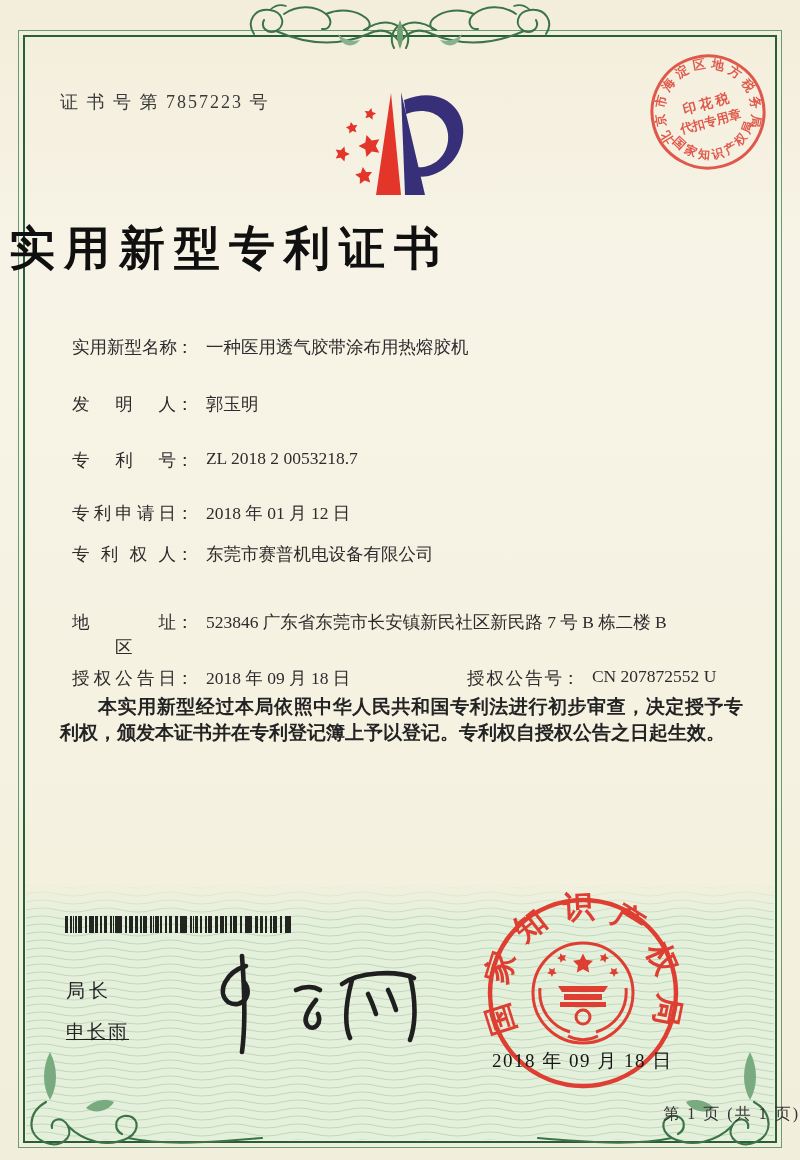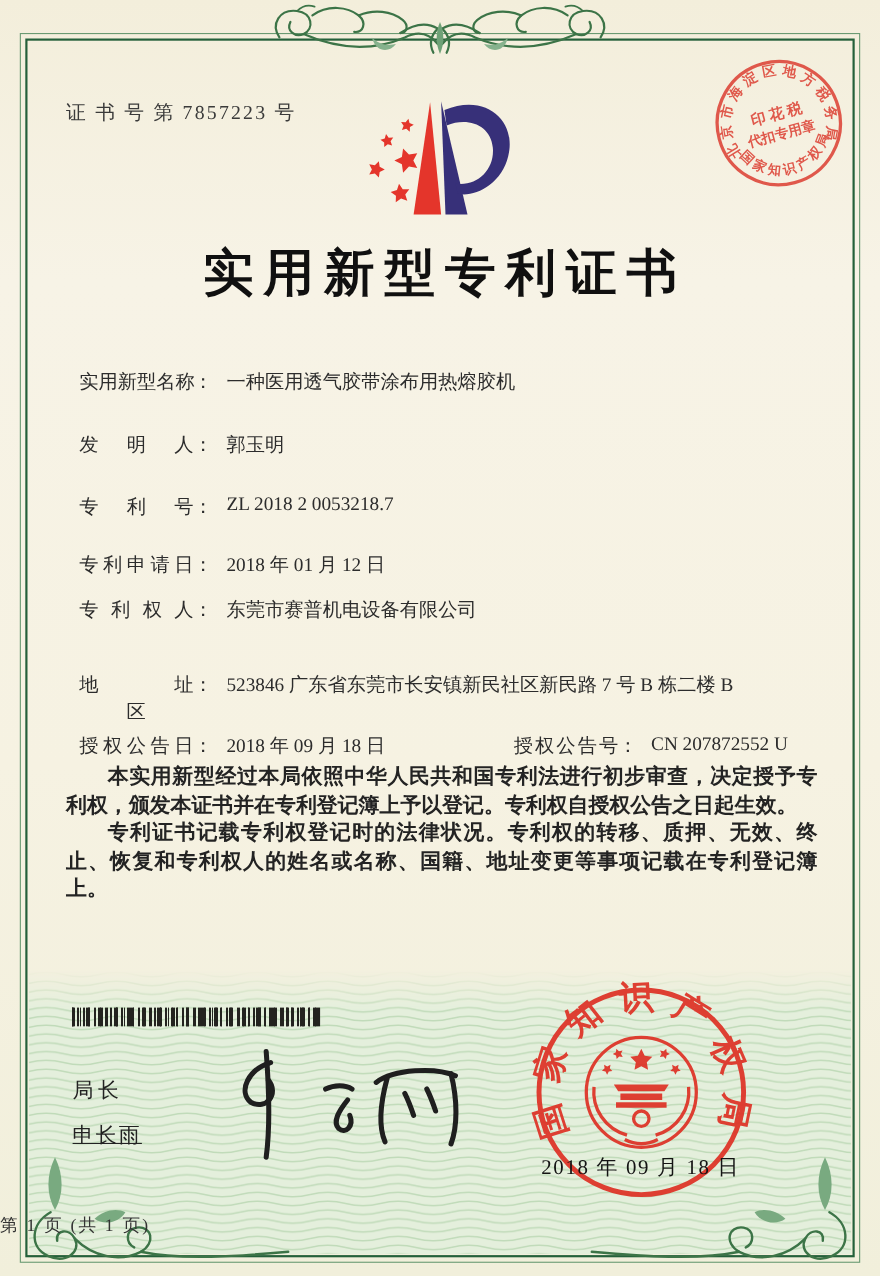--- a/index.html
+++ b/index.html
@@ -22,21 +22,21 @@
   .top-ornament{position:absolute;left:240px;top:0;}
   .corner-orn{position:absolute;top:1050px;}
   .corner-orn.left{left:16px;}
   .corner-orn.right{right:16px;transform:scaleX(-1);}
 
   
   .cert-number{position:absolute;left:60px;top:90px;font-size:18px;color:#3a3a3a;
                letter-spacing:2px;}
   .tax-seal{position:absolute;left:640px;top:44px;opacity:.88;}
   .cnipa-logo{position:absolute;left:330px;top:84px;}
-  .doc-title{position:absolute;left:0;right:0;top:218px;text-align:center;
+  .doc-title{position:absolute;left:0;right:0;top:218px;text-align:left;
              font-size:46px;font-weight:700;color:#101010;letter-spacing:9px;
              text-indent:9px;}
 
   
   .fields{position:absolute;left:60px;right:55px;top:333px;font-size:17.5px;color:#2c2c2c;}
   .frow{position:absolute;left:0;right:0;white-space:nowrap;}
   .flabel{display:inline-block;width:104px;text-align:justify;text-align-last:justify;
           vertical-align:top;margin-left:12px;}
   .flabel.small{width:95px;}
   .fcolon{display:inline-block;vertical-align:top;}
@@ -62,21 +62,21 @@
   .officer-name{position:absolute;left:66px;top:1019px;font-size:19px;color:#222;
                 letter-spacing:2px;text-decoration:underline;}
   .signature{position:absolute;left:200px;top:952px;}
 
   
   .grant-seal{position:absolute;left:478px;top:888px;opacity:.93;}
   .seal-date{position:absolute;left:492px;top:1048px;font-size:19px;color:#141414;
              letter-spacing:1.5px;}
 
   
-  .page-footer{position:absolute;left:0;right:0;top:1104px;text-align:left;
+  .page-footer{position:absolute;left:0;right:0;top:1104px;text-align:right;
                font-size:16px;color:#333;letter-spacing:2px;}
 </style>
 </head>
 <body>
 
 <div id="page">
 
   <div class="green-zone">
     <svg width="748" height="258">
       <defs>
@@ -224,21 +224,20 @@
       <span class="fvalue">2018 年 09 月 18 日</span>
       <span class="grant-no-pair">
         <span class="flabel small">授权公告号</span><span class="fcolon">：</span>
         <span class="fvalue">CN 207872552 U</span>
       </span>
     </div>
   </div>
 
   <div class="body-text">
     <p>本实用新型经过本局依照中华人民共和国专利法进行初步审查，决定授予专利权，颁发本证书并在专利登记簿上予以登记。专利权自授权公告之日起生效。</p>
-    <p>专利证书记载专利权登记时的法律状况。专利权的转移、质押、无效、终止、恢复和专利权人的姓名或名称、国籍、地址变更等事项记载在专利登记簿上。</p>
   </div>
 
   <div class="barcode"></div>
 
   <div class="officer-title">局长</div>
   <div class="officer-name">申长雨</div>
 
   <div class="signature">
     <svg width="230" height="105" viewBox="0 0 230 105">
       <g fill="none" stroke="#1f1f1f" stroke-width="4.6" stroke-linecap="round" stroke-linejoin="round">

